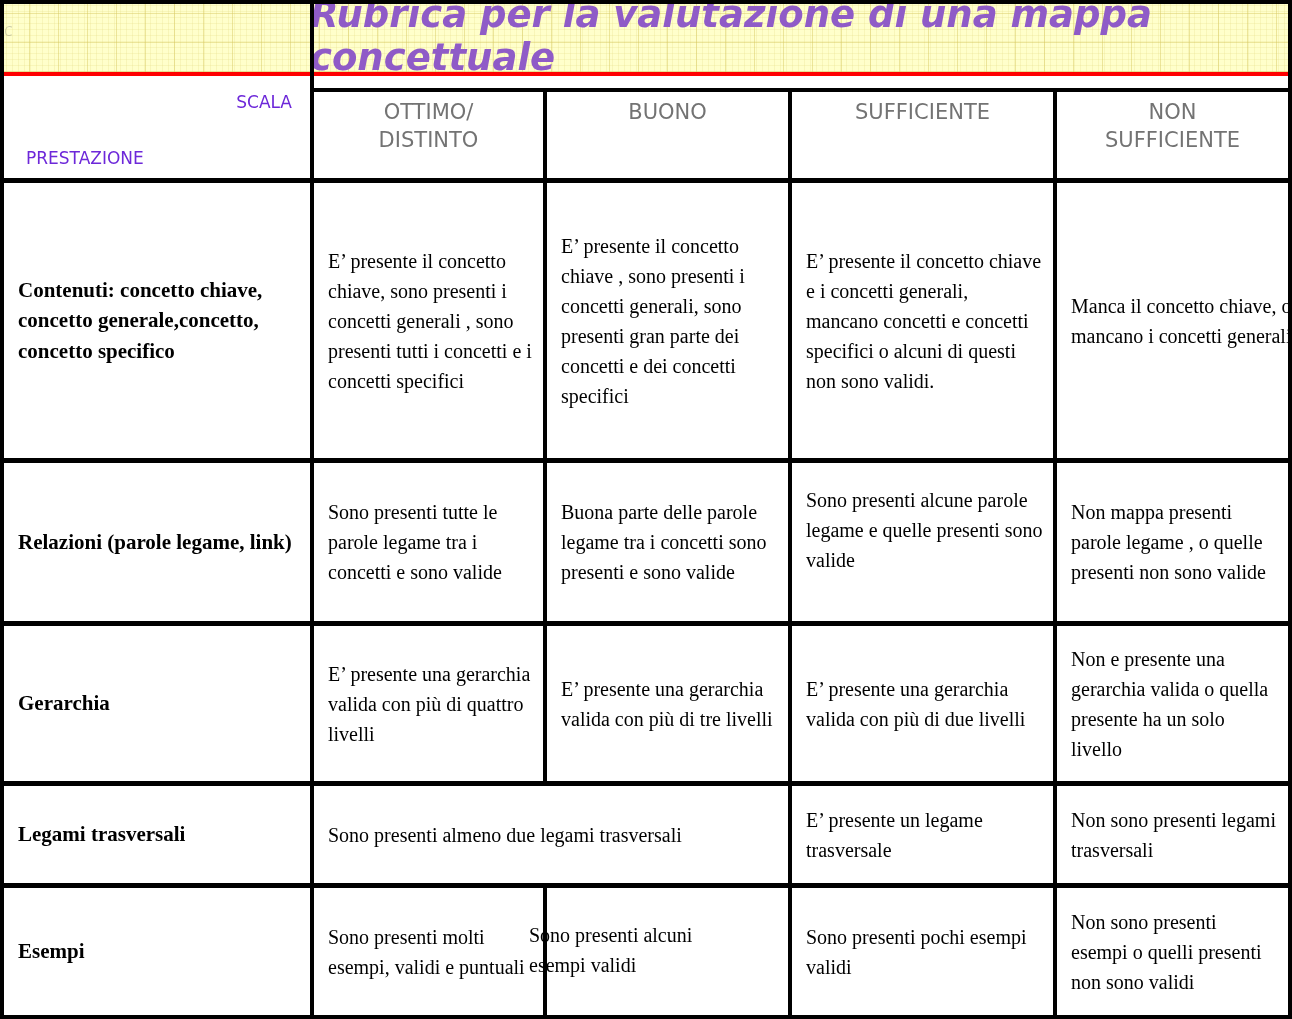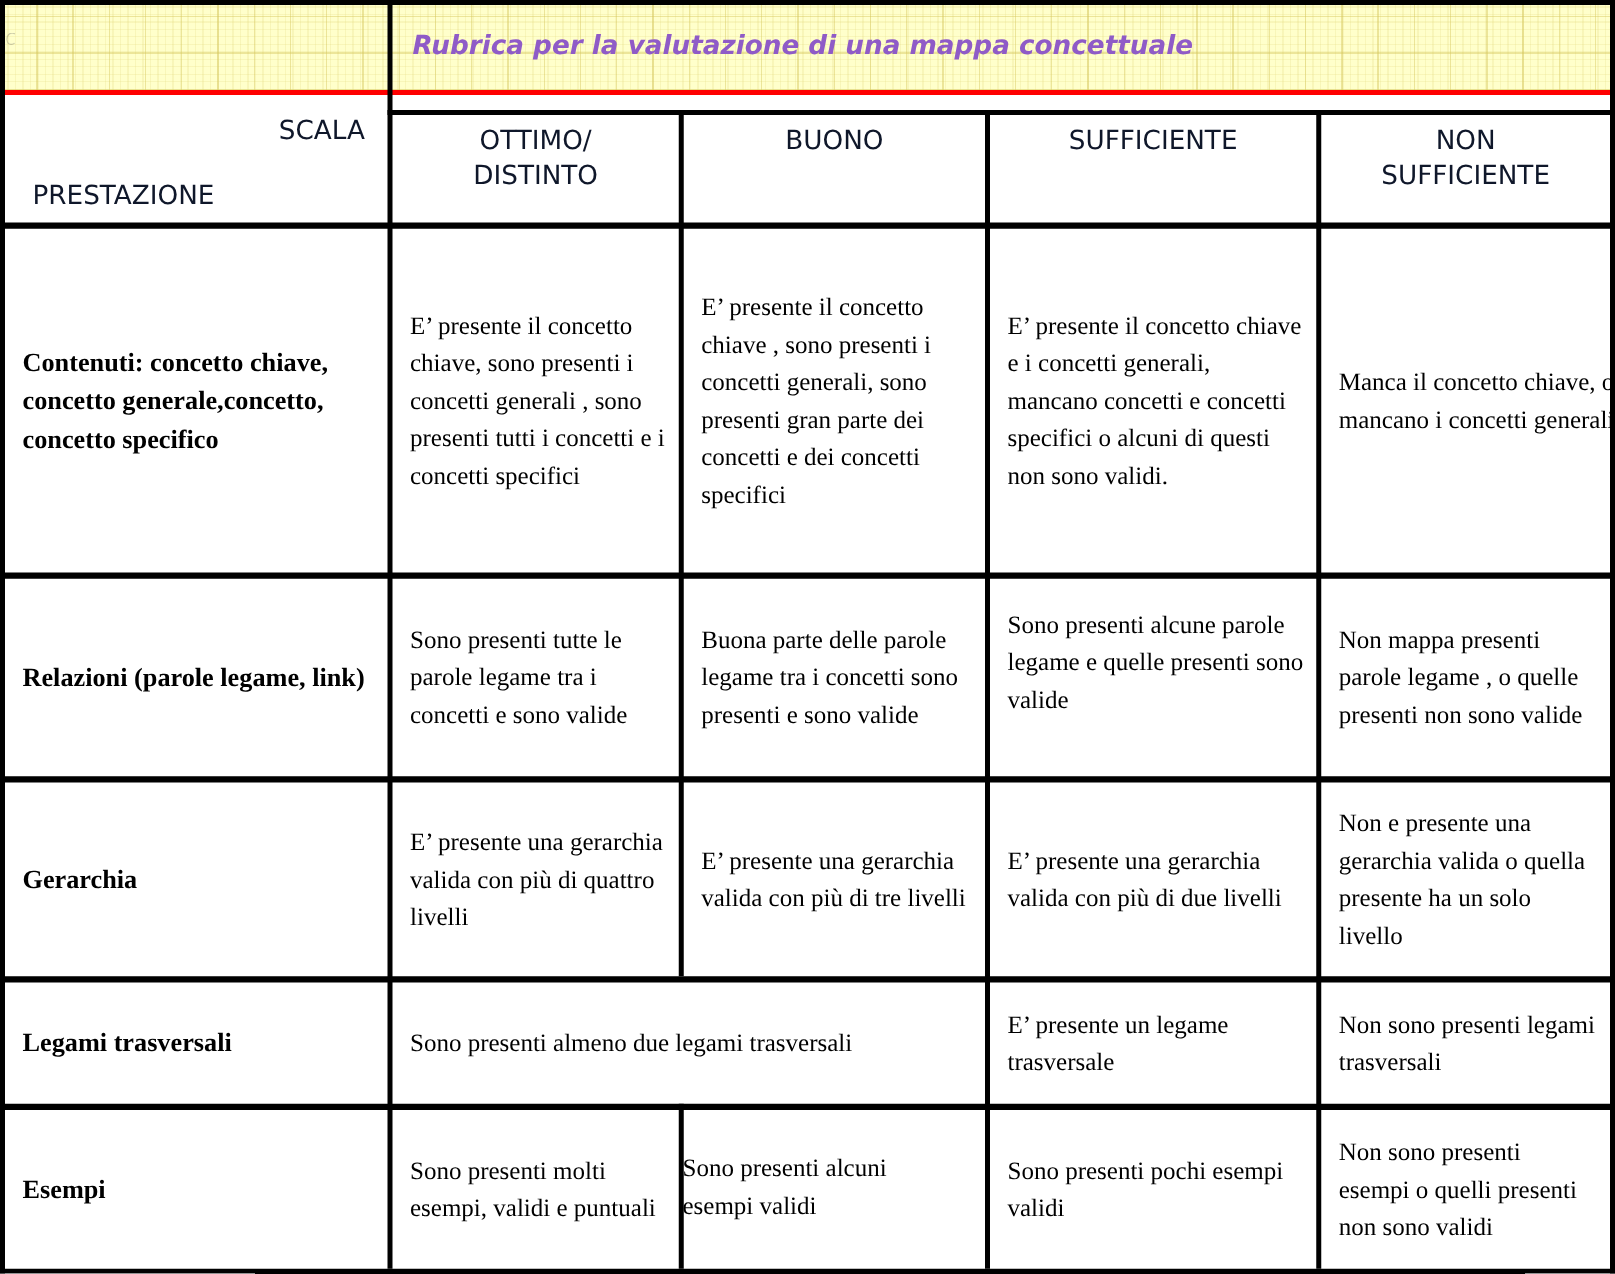--- a/index.html
+++ b/index.html
@@ -14,33 +14,33 @@
     background-color:#ffffcb;
     background-image:
       repeating-linear-gradient(90deg, rgba(213,198,92,0.45) 0 1px, transparent 1px 29px),
       repeating-linear-gradient(0deg,  rgba(213,198,92,0.45) 0 1px, transparent 1px 29px),
       repeating-linear-gradient(90deg, rgba(224,213,120,0.22) 0 1px, transparent 1px 6px),
       repeating-linear-gradient(0deg,  rgba(224,213,120,0.22) 0 1px, transparent 1px 6px);
   }
   .title{
     display:flex;align-items:center;justify-content:flex-start;
     font-family:"DejaVu Sans","Liberation Sans",sans-serif;
-    font-style:italic;font-weight:700;font-size:21px;color:#8f5bc7;padding-left:20px;
+    font-style:italic;font-weight:700;font-size:37px;color:#8f5bc7;
   }
   .hleft{
     font-family:"DejaVu Sans","Liberation Sans",sans-serif;
-    font-size:21px;color:#0f172a;
+    font-size:17px;color:#6d28d9;
     display:flex;flex-direction:column;justify-content:space-between;
     padding:16px 18px 10px 10px;
   }
   .scala{align-self:flex-end;}
   .prest{align-self:flex-start;margin-left:12px;}
   .lvl{
     font-family:"DejaVu Sans","Liberation Sans",sans-serif;
-    font-size:21px;color:#0f172a;text-align:center;
+    font-size:21px;color:#737373;text-align:center;
     padding-top:7px;line-height:1.32;
   }
   .lvl span{display:block;}
   .cell{
     display:flex;align-items:center;
     font-family:"Liberation Serif",serif;
     font-size:20px;line-height:1.5;color:#000;
     padding:6px 10px 6px 14px;
   }
   .label{font-weight:700;font-size:21px;line-height:1.45;}
@@ -119,17 +119,17 @@
   <div class="cell" style="left:792px;top:626px;width:261px;height:155px">E’ presente una gerarchia valida con più di due livelli</div>
   <div class="cell" style="left:1057px;top:626px;width:231px;height:155px">Non e presente una gerarchia valida o quella presente ha un solo livello</div>
 
   <div class="cell label" style="left:4px;top:786px;width:306px;height:97px">Legami trasversali</div>
   <div class="cell" style="left:314px;top:786px;width:474px;height:97px">Sono presenti almeno due legami trasversali</div>
   <div class="cell" style="left:792px;top:786px;width:261px;height:97px">E’ presente un legame trasversale</div>
   <div class="cell" style="left:1057px;top:786px;width:231px;height:97px">Non sono presenti legami trasversali</div>
 
   <div class="cell label" style="left:4px;top:888px;width:306px;height:127px">Esempi</div>
   <div class="cell" style="left:314px;top:888px;width:229px;height:127px">Sono presenti molti esempi, validi e puntuali</div>
-  <div class="cell" style="left:532px;top:888px;width:241px;height:124px">Sono presenti alcuni esempi validi</div>
+  <div class="cell" style="left:515px;top:888px;width:241px;height:124px">Sono presenti alcuni esempi validi</div>
   <div class="cell" style="left:792px;top:888px;width:261px;height:127px">Sono presenti pochi esempi validi</div>
   <div class="cell" style="left:1057px;top:888px;width:231px;height:127px">Non sono presenti esempi o quelli presenti non sono validi</div>
 
 </div>
 
 </body></html>

